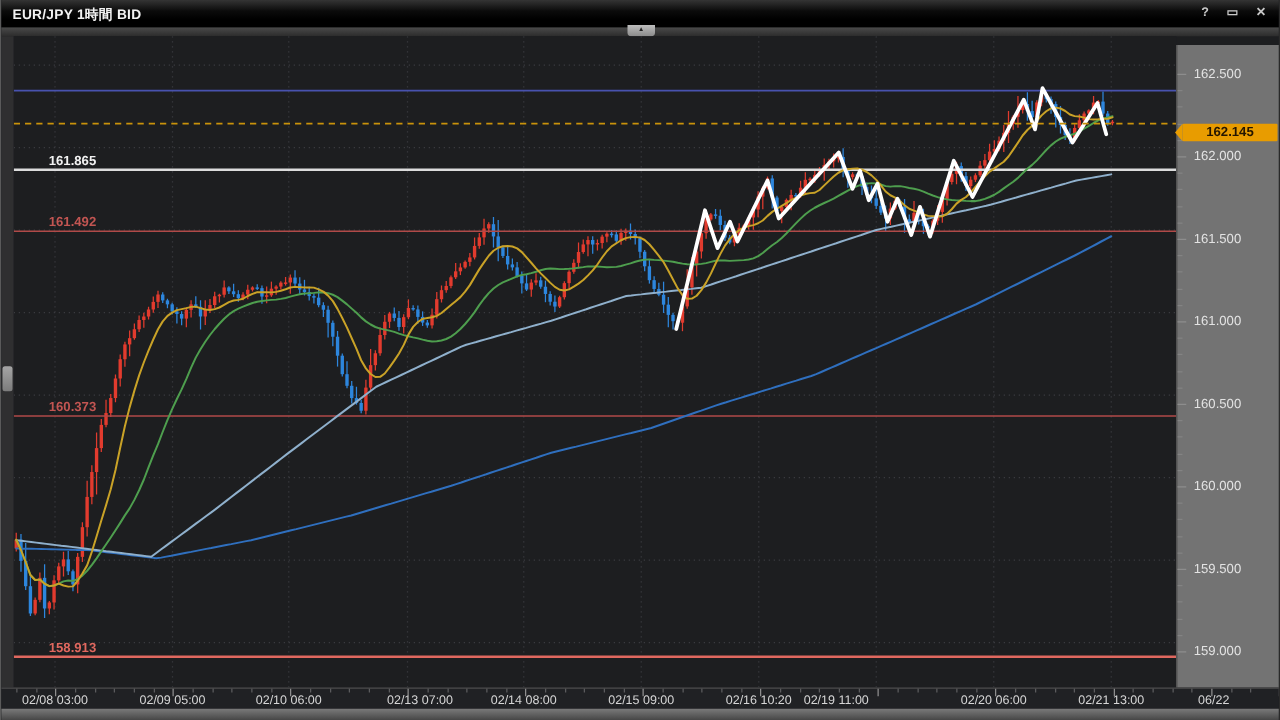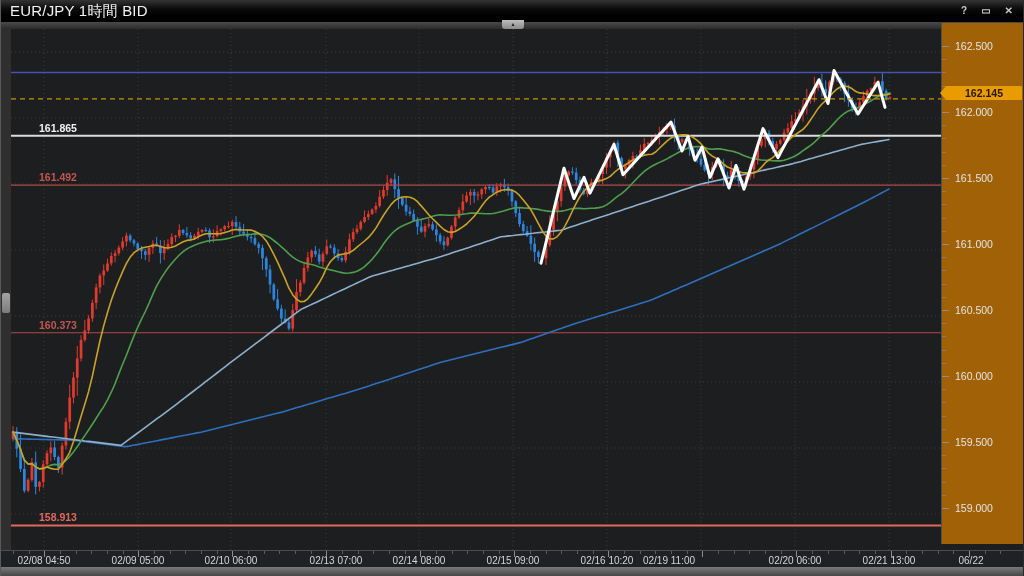--- a/index.html
+++ b/index.html
@@ -2,35 +2,35 @@
 <html><head>
 <meta charset="utf-8">
 <style>
   html,body{margin:0;padding:0;background:#000;}
   *{box-sizing:border-box;}
   .window{position:relative;width:1024px;height:576px;background:#1d1e20;overflow:hidden;
           font-family:"Liberation Sans",sans-serif;border-left:1px solid #5a5a5a;border-right:1px solid #2a2a2a;}
   
   .titlebar{position:absolute;left:0;top:0;width:1024px;height:22px;
             background:linear-gradient(#343434,#0b0b0b 40%,#000 70%);display:flex;align-items:center;}
-  .title{color:#f2f2f2;font-size:15px;font-weight:normal;padding-left:9px;letter-spacing:.2px;}
+  .title{color:#f2f2f2;font-size:11px;font-weight:bold;padding-left:9px;letter-spacing:.2px;}
   .controls{margin-left:auto;display:flex;gap:14px;padding-right:12px;}
   .ctl{color:#c9c9c9;font-size:10px;font-weight:bold;cursor:default;line-height:22px;}
   .toolstrip{position:absolute;left:0;top:22px;width:1024px;height:7px;background:linear-gradient(#4a4a4a,#2c2c2c);}
   .collapse-btn{position:absolute;left:501px;top:20px;width:22px;height:9px;background:linear-gradient(#bdbdbd,#8b8b8b);
                 border-radius:0 0 3px 3px;color:#222;font-size:6px;text-align:center;line-height:8px;}
   
   .gutter{position:absolute;left:0;top:29px;width:10px;height:521px;background:#2f2f30;}
   .gutter-handle{position:absolute;left:1px;top:264px;width:8px;height:20px;background:linear-gradient(#a5a5a5,#7c7c7c);border-radius:2px;}
   
   .plot{position:absolute;left:10px;top:29px;width:930px;height:521px;background:#1d1e20;}
   .legend{position:absolute;left:3px;top:12px;z-index:5;}
   .legend-row{font-size:10px;line-height:13.4px;white-space:nowrap;text-shadow:0 1px 1px #000;}
   
-  .price-axis{position:absolute;left:940px;top:23px;width:84px;height:521px;background:#a16207;border-left:1px solid #505050;}
+  .price-axis{position:absolute;left:940px;top:36px;width:84px;height:521px;background:#737373;border-left:1px solid #505050;}
   .ylab{position:absolute;left:13px;color:#e3e3e3;font-size:10.5px;}
   .ytick{position:absolute;left:0;height:1px;background:#8d8d8d;}
   .badge{position:absolute;left:4px;width:76px;height:14px;background:#e89c00;color:#241600;
          font-size:10.5px;font-weight:bold;text-align:center;line-height:14px;border-radius:1px;}
   .badge:before{content:"";position:absolute;left:-6px;top:0;border-top:7px solid transparent;
                 border-bottom:7px solid transparent;border-right:6px solid #e89c00;}
   
   .time-axis{position:absolute;left:0;top:550px;width:1024px;height:17px;background:#202124;border-top:1px solid #4c4c4c;}
   .xlab{position:absolute;top:4px;color:#d6d6d6;font-size:10px;white-space:nowrap;transform:translateX(-50%);}
   .xtick{position:absolute;top:0;width:1px;background:#8d8d8d;}
@@ -607,21 +607,21 @@
       <div class="ytick" style="top: 102.2px; width: 4px; opacity: 0.6;"></div>
       <div class="ytick" style="top: 89px; width: 7px; opacity: 1;"></div>
       <div class="ytick" style="top: 75.8px; width: 4px; opacity: 0.6;"></div>
       <div class="ytick" style="top: 62.6px; width: 4px; opacity: 0.6;"></div>
       <div class="ytick" style="top: 49.4px; width: 4px; opacity: 0.6;"></div>
       <div class="ytick" style="top: 36.2px; width: 4px; opacity: 0.6;"></div>
       <div class="ytick" style="top: 23px; width: 7px; opacity: 1;"></div>
       <div class="badge" style="top: 62.86px;">162.145</div>
     </div>
   <div class="time-axis" id="time-axis">
-      <div class="xlab" style="left: 43px;">02/08 04:50</div>
+      <div class="xlab" style="left: 43px;">02/08 03:00</div>
       <div class="xlab" style="left: 137px;">02/09 05:00</div>
       <div class="xlab" style="left: 230px;">02/10 06:00</div>
       <div class="xlab" style="left: 335px;">02/13 07:00</div>
       <div class="xlab" style="left: 418px;">02/14 08:00</div>
       <div class="xlab" style="left: 512px;">02/15 09:00</div>
       <div class="xlab" style="left: 606px;">02/16 10:20</div>
       <div class="xlab" style="left: 660px; padding-left: 16px;">02/19 11:00</div>
       <div class="xlab" style="left: 794px;">02/20 06:00</div>
       <div class="xlab" style="left: 888px;">02/21 13:00</div>
       <div class="xlab" style="left: 970px;">06/22</div>

